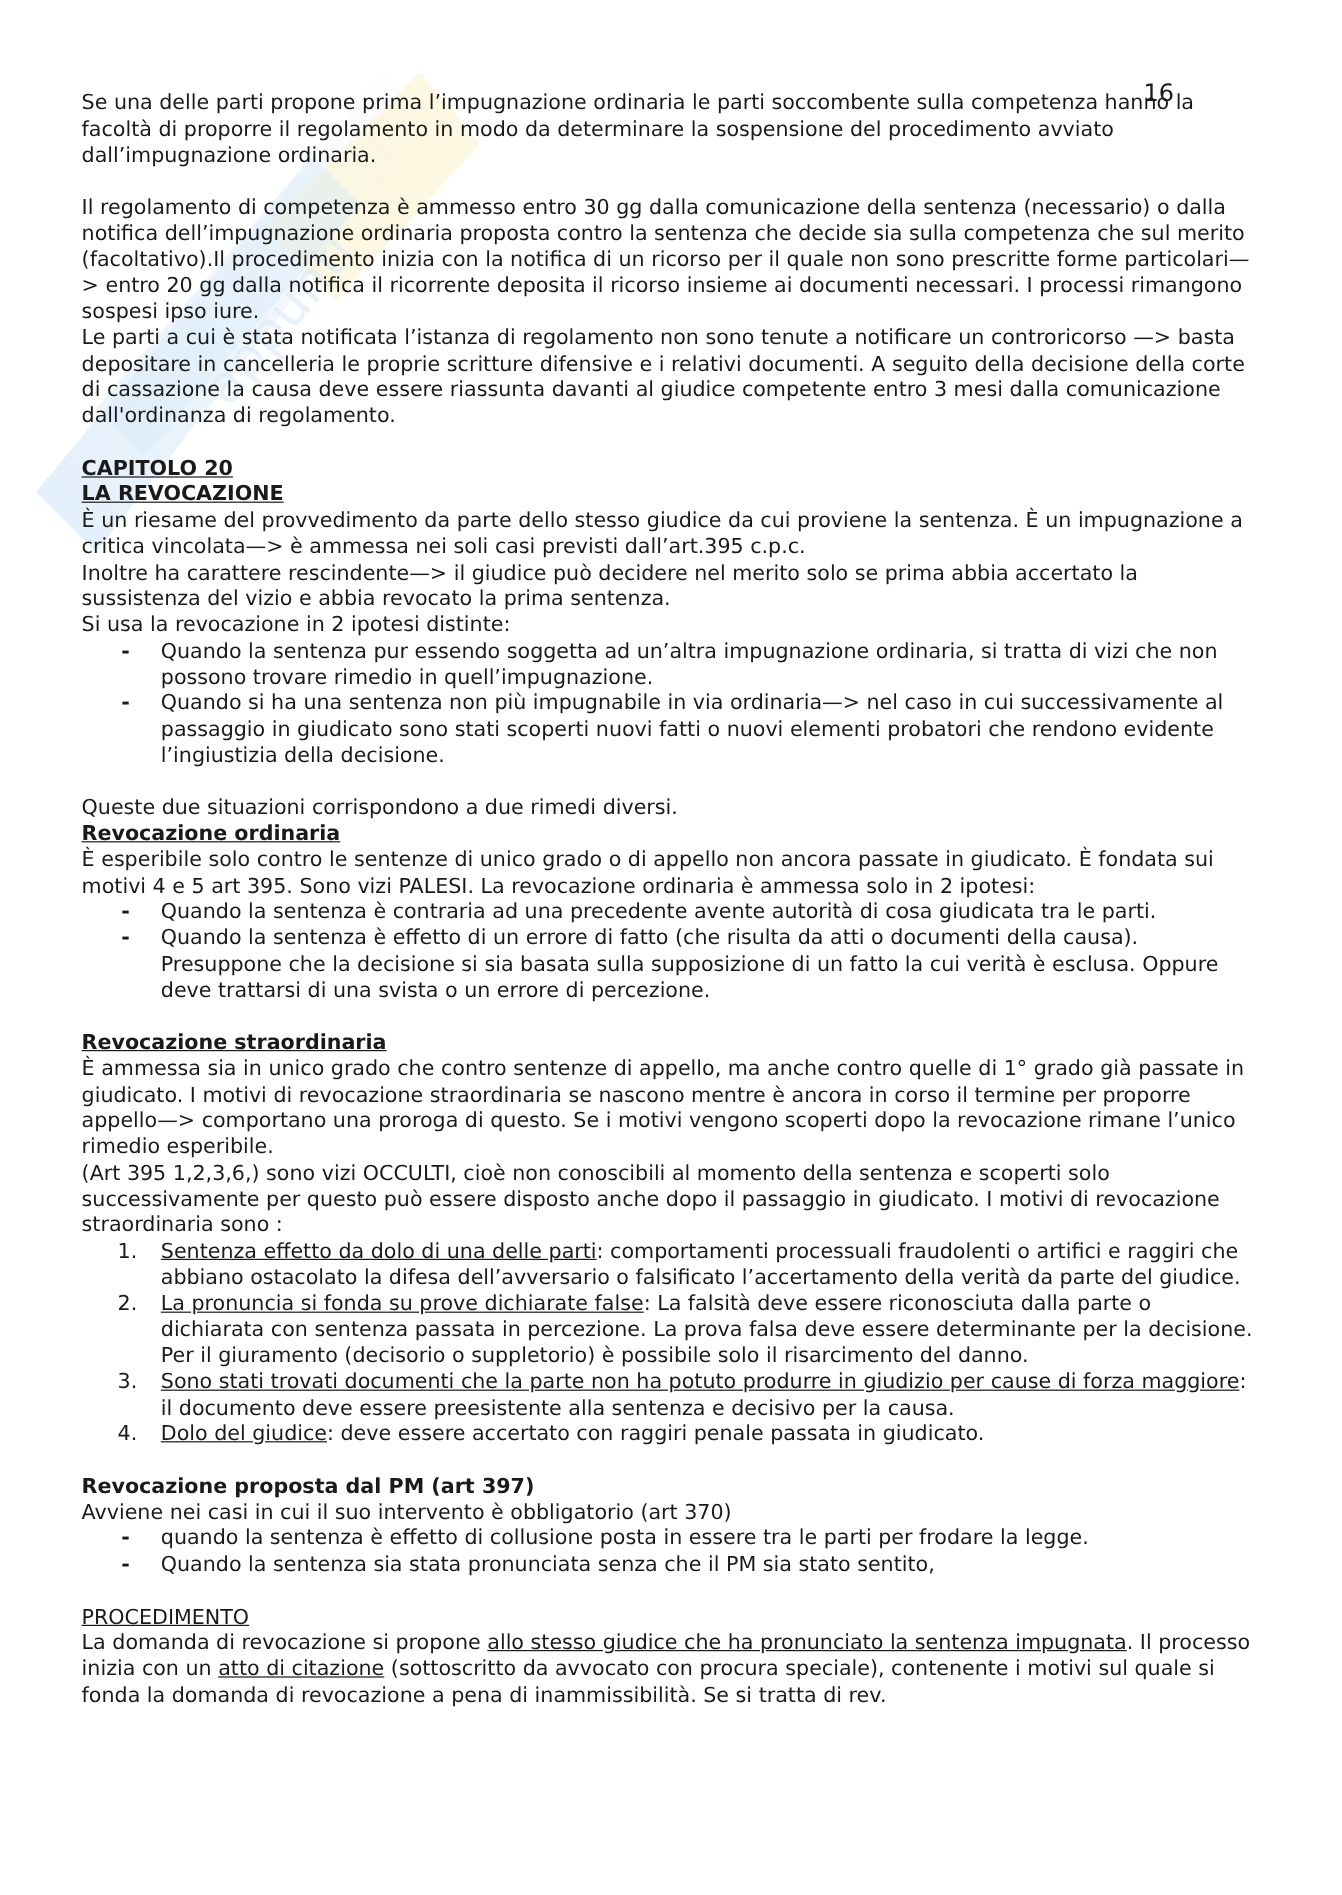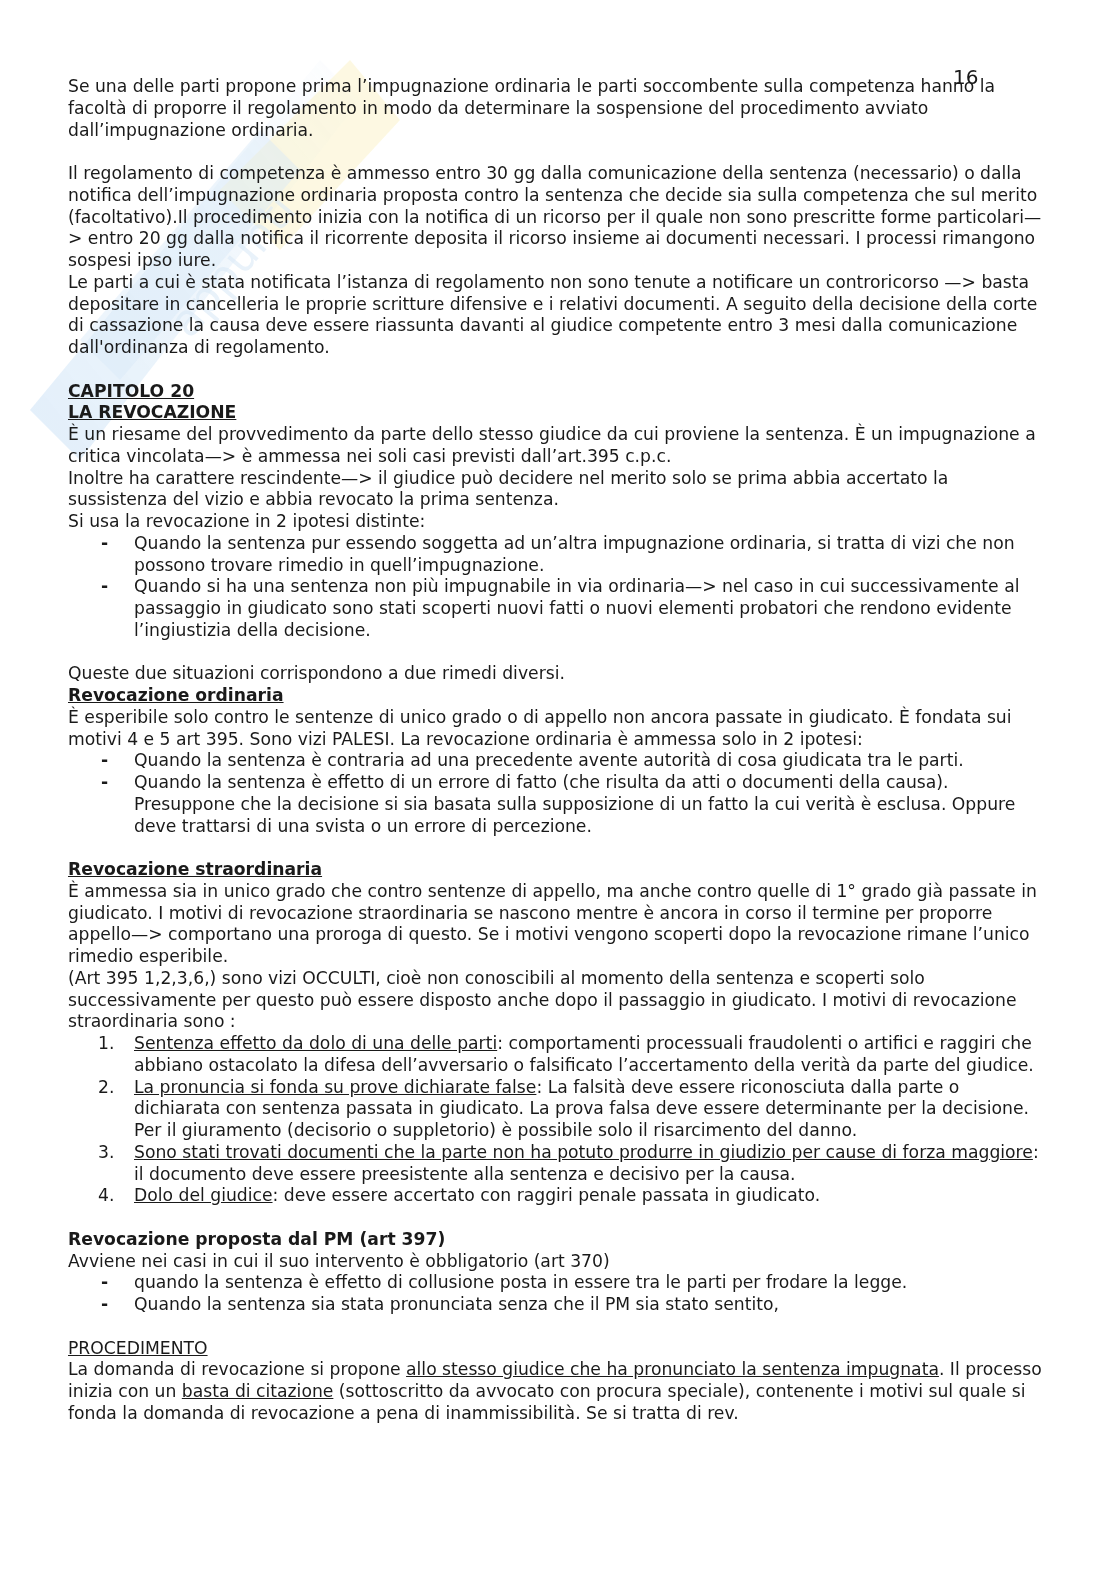--- a/index.html
+++ b/index.html
@@ -72,34 +72,34 @@
     </ul>
   </section>
   <div class="gap"></div>
 
   <section>
     <p class="bu">Revocazione straordinaria</p>
     <p>È ammessa sia in unico grado che contro sentenze di appello, ma anche contro quelle di 1° grado già passate in giudicato. I motivi di revocazione straordinaria se nascono mentre è ancora in corso il termine per proporre appello—&gt; comportano una proroga di questo. Se i motivi vengono scoperti dopo la revocazione rimane l’unico rimedio esperibile.</p>
     <p>(Art 395 1,2,3,6,) sono vizi OCCULTI, cioè non conoscibili al momento della sentenza e scoperti solo successivamente per questo può essere disposto anche dopo il passaggio in giudicato. I motivi di revocazione straordinaria sono :</p>
     <ol class="num">
       <li><span class="n">1.</span><span class="u">Sentenza effetto da dolo di una delle parti</span><span>: comportamenti processuali fraudolenti o artifici e raggiri che abbiano ostacolato la difesa dell’avversario o falsificato l’accertamento della verità da parte del giudice.</span></li>
-      <li><span class="n">2.</span><span class="u">La pronuncia si fonda su prove dichiarate false</span><span>: La falsità deve essere riconosciuta dalla parte o dichiarata con sentenza passata in giudicato. La prova falsa deve essere determinante per la decisione. Per il giuramento (decisorio o suppletorio) è possibile solo il risarcimento del danno.</span></li>
+      <li><span class="n">2.</span><span class="u">La pronuncia si fonda su prove dichiarate false</span><span>: La falsità deve essere riconosciuta dalla parte o dichiarata con sentenza passata in percezione. La prova falsa deve essere determinante per la decisione. Per il giuramento (decisorio o suppletorio) è possibile solo il risarcimento del danno.</span></li>
       <li><span class="n">3.</span><span class="u">Sono stati trovati documenti che la parte non ha potuto produrre in giudizio per cause di forza maggiore</span><span>: il documento deve essere preesistente alla sentenza e decisivo per la causa.</span></li>
       <li><span class="n">4.</span><span class="u">Dolo del giudice</span><span>: deve essere accertato con raggiri penale passata in giudicato.</span></li>
     </ol>
   </section>
   <div class="gap"></div>
 
   <section>
     <p class="b">Revocazione proposta dal PM (art 397)</p>
     <p>Avviene nei casi in cui il suo intervento è obbligatorio (art 370)</p>
     <ul class="dash">
       <li>quando la sentenza è effetto di collusione posta in essere tra le parti per frodare la legge.</li>
       <li>Quando la sentenza sia stata pronunciata senza che il PM sia stato sentito,</li>
     </ul>
   </section>
   <div class="gap"></div>
 
   <section>
     <p class="u">PROCEDIMENTO</p>
-    <p><span>La domanda di revocazione si propone </span><span class="u">allo stesso giudice che ha pronunciato la sentenza impugnata</span><span>. Il processo inizia con un </span><span class="u">basta di citazione</span><span> (sottoscritto da avvocato con procura speciale), contenente i motivi sul quale si fonda la domanda di revocazione a pena di inammissibilità. Se si tratta di rev.</span></p>
+    <p><span>La domanda di revocazione si propone </span><span class="u">allo stesso giudice che ha pronunciato la sentenza impugnata</span><span>. Il processo inizia con un </span><span class="u">atto di citazione</span><span> (sottoscritto da avvocato con procura speciale), contenente i motivi sul quale si fonda la domanda di revocazione a pena di inammissibilità. Se si tratta di rev.</span></p>
   </section>
 </div>
 
 </body></html>

